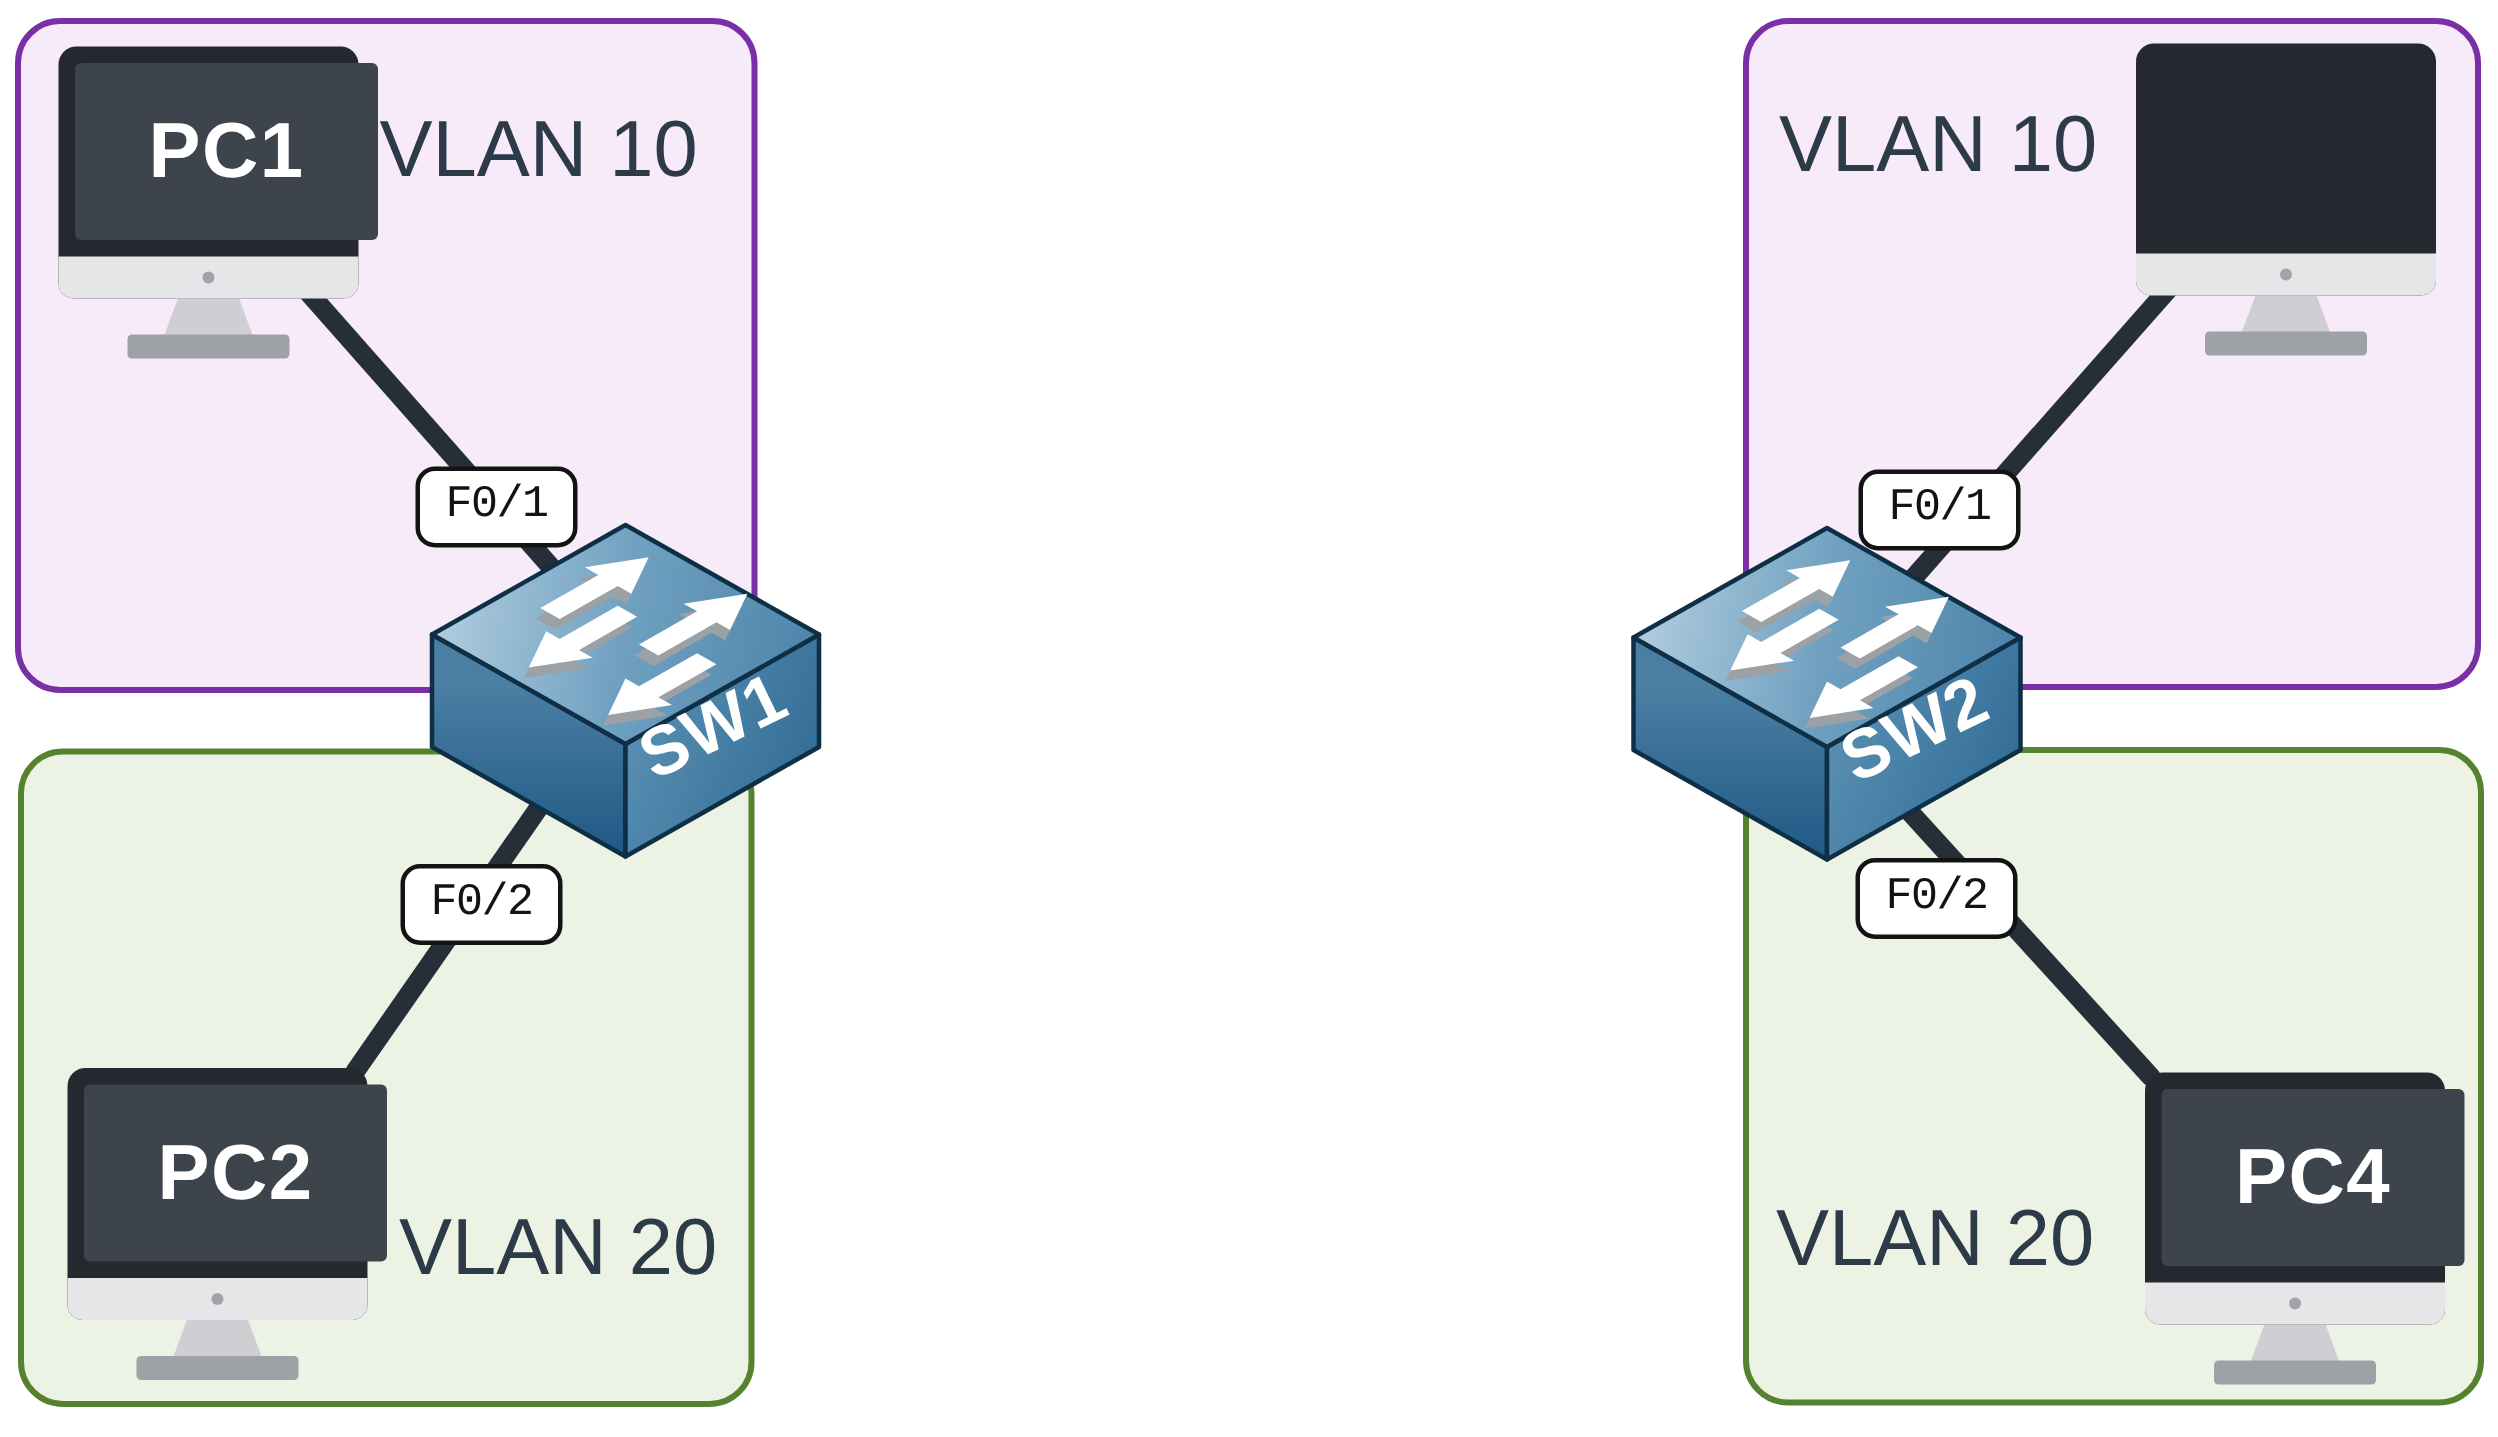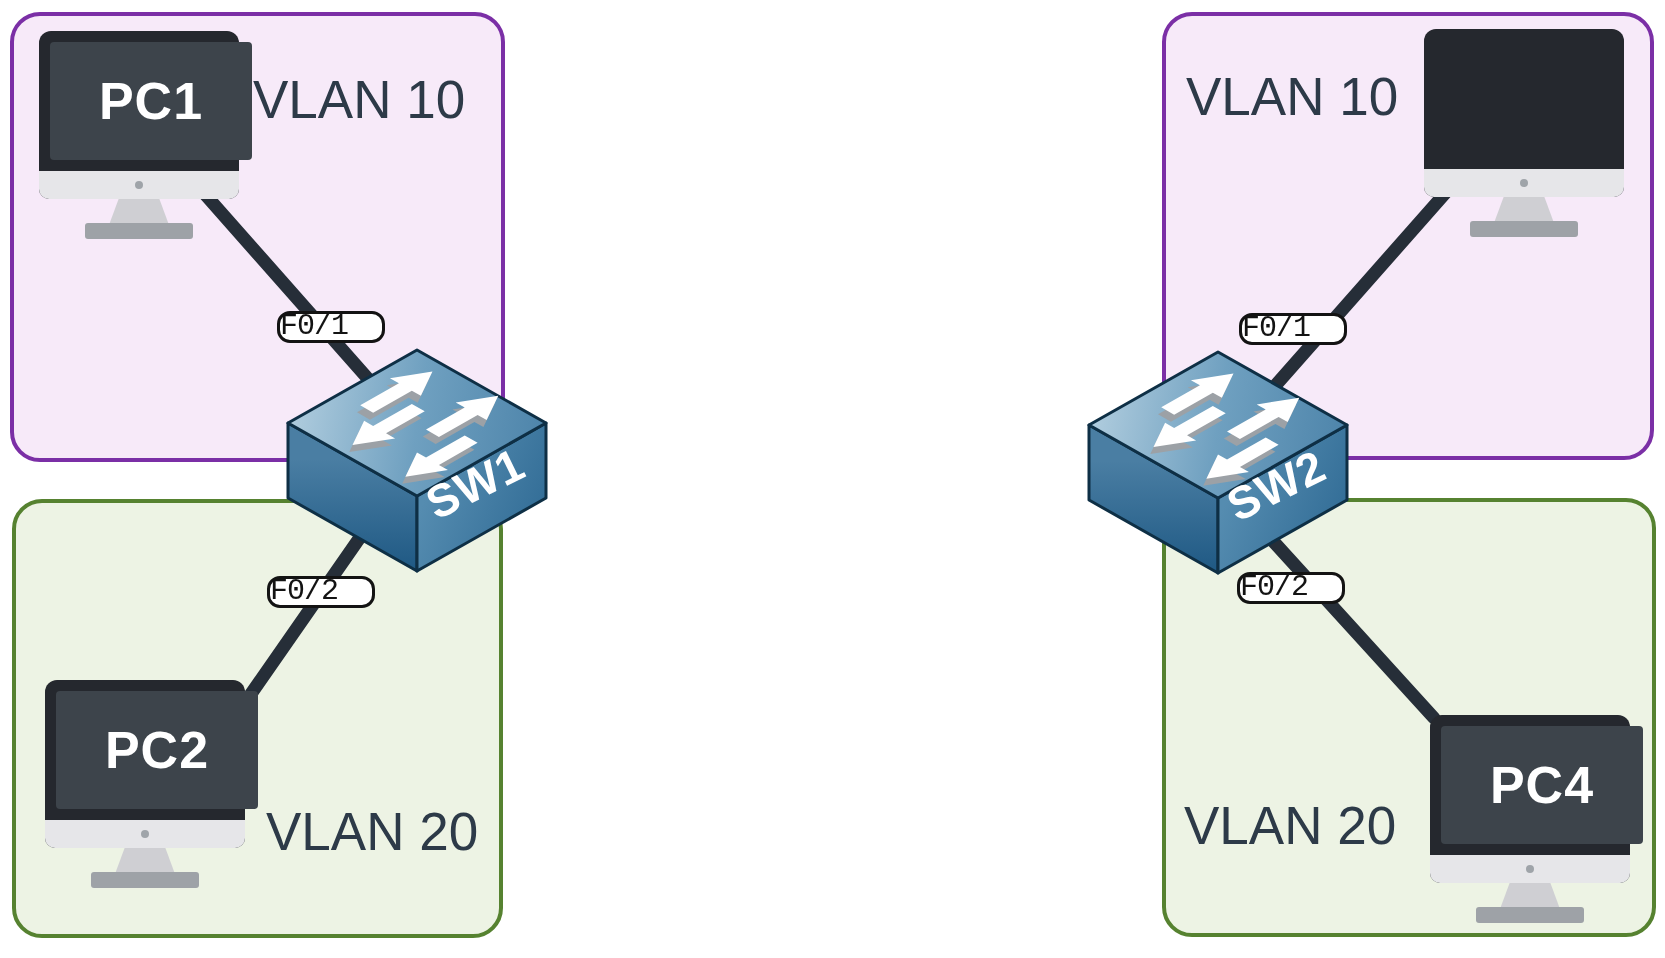--- a/index.html
+++ b/index.html
@@ -36,23 +36,23 @@
   .pc-chin { position:absolute; left:0; top:140px; width:200px; height:28px;
     background:var(--monitor-chin,#E6E6E9); border-radius:0 0 10px 10px; }
   .pc-camera { position:absolute; left:96px; top:10px; width:8px; height:8px;
     border-radius:50%; background:var(--camera-dot,#9FA4A9); }
   .pc-neck { position:absolute; left:70px; top:168px; width:60px; height:26px;
     background:var(--monitor-stand,#CFCFD3); clip-path:polygon(16% 0, 84% 0, 100% 100%, 0 100%); }
   .pc-base { position:absolute; left:46px; top:192px; width:108px; height:16px;
     background:var(--monitor-base,#9EA2A7); border-radius:3px; }
   
   .port-label {
-    position:absolute; z-index:4; width:108px; height:32px; box-sizing:border-box;
+    position:absolute; z-index:4; width:108px; height:54px; box-sizing:border-box;
     background:var(--port-bg,#FFFFFF); border:3px solid var(--port-border,#131313);
-    border-radius:13px; display:flex; align-items:center; 
+    border-radius:13px; display:flex; align-items:center; justify-content:center;
   }
   .port-label span {
     font:500 30px/1 "Liberation Mono", monospace; color:var(--port-text,#131313);
     letter-spacing:-1px; padding-bottom:2px;
   }
 </style>
 </head>
 <body>
 
 <div class="canvas">
@@ -130,21 +130,21 @@
     <div class="pc-screen">
       <span class="pc-label">PC1</span>
     </div>
     <div class="pc-chin">
       <span class="pc-camera"></span>
     </div>
     <div class="pc-neck"></div>
     <div class="pc-base"></div>
   </div>
 
-  <div class="pc" style="left:45px; top:680px">
+  <div class="pc" style="left:45px; top:712px">
     <div class="pc-body"></div>
     <div class="pc-screen">
       <span class="pc-label">PC2</span>
     </div>
     <div class="pc-chin">
       <span class="pc-camera"></span>
     </div>
     <div class="pc-neck"></div>
     <div class="pc-base"></div>
   </div>

